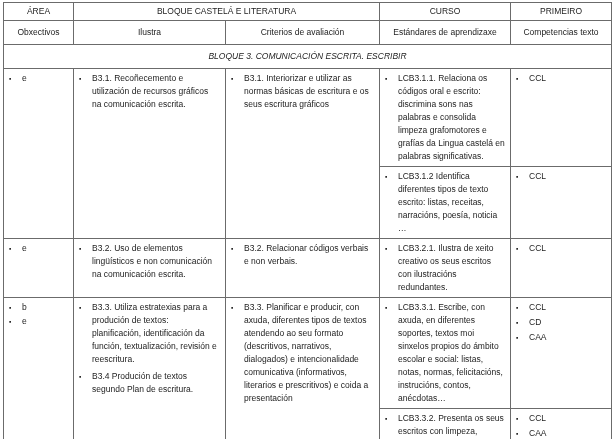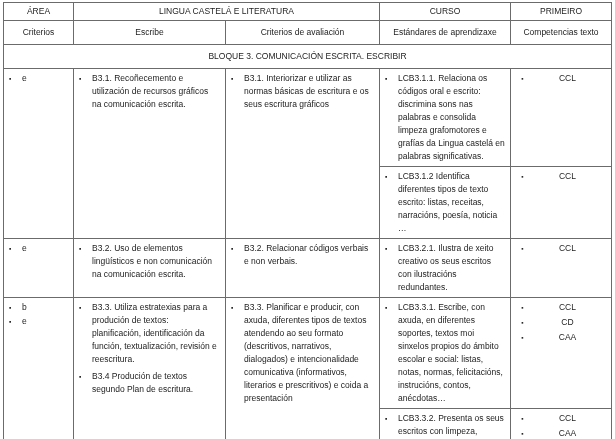--- a/index.html
+++ b/index.html
@@ -29,21 +29,21 @@
     vertical-align: top;
     overflow: hidden;
   }
   tr.hdr td {
     text-align: center;
     vertical-align: middle;
     padding: 2px 3px;
   }
   tr.r-a { height: 16px; }
   tr.r-b { height: 24px; }
-  tr.r-c { height: 24px; }
+  tr.r-c { height: 24px; font-style: italic; }
   tr.r-d1 { height: 96px; }
   tr.r-d2 { height: 55px; }
   tr.r-e  { height: 52px; }
   tr.r-f1 { height: 96px; }
   tr.r-f2 { height: 56px; }
   .cell-list {
     display: flex;
     flex-direction: column;
     gap: 4px;
   }
@@ -52,46 +52,46 @@
     align-items: flex-start;
   }
   .blt {
     flex: 0 0 13px;
     width: 13px;
     font-size: 6.5px;
     line-height: 13px;
     color: #1c1c1c;
   }
   .txt { flex: 1; }
-  .comp-list { gap: 2px; text-align: center; }
+  .comp-list { gap: 2px; }
 </style>
 </head>
 <body>
 
 <div class="page">
   <table class="curr">
     <colgroup>
       <col style="width:70px">
       <col style="width:152px">
       <col style="width:154px">
       <col style="width:131px">
       <col style="width:101px">
     </colgroup>
 
     <tbody>
         <tr class="hdr r-a">
       <td>ÁREA</td>
-      <td colspan="2">LINGUA CASTELÁ E LITERATURA</td>
+      <td colspan="2">BLOQUE CASTELÁ E LITERATURA</td>
       <td>CURSO</td>
       <td>PRIMEIRO</td>
     </tr>
 
     <tr class="hdr r-b">
-      <td>Criterios</td>
-      <td>Escribe</td>
+      <td>Obxectivos</td>
+      <td>Ilustra</td>
       <td>Criterios de avaliación</td>
       <td>Estándares de aprendizaxe</td>
       <td>Competencias texto</td>
     </tr>
 
     <tr class="hdr r-c">
       <td colspan="5">BLOQUE 3. COMUNICACIÓN ESCRITA. ESCRIBIR</td>
     </tr>
 
     <tr class="r-d1">

